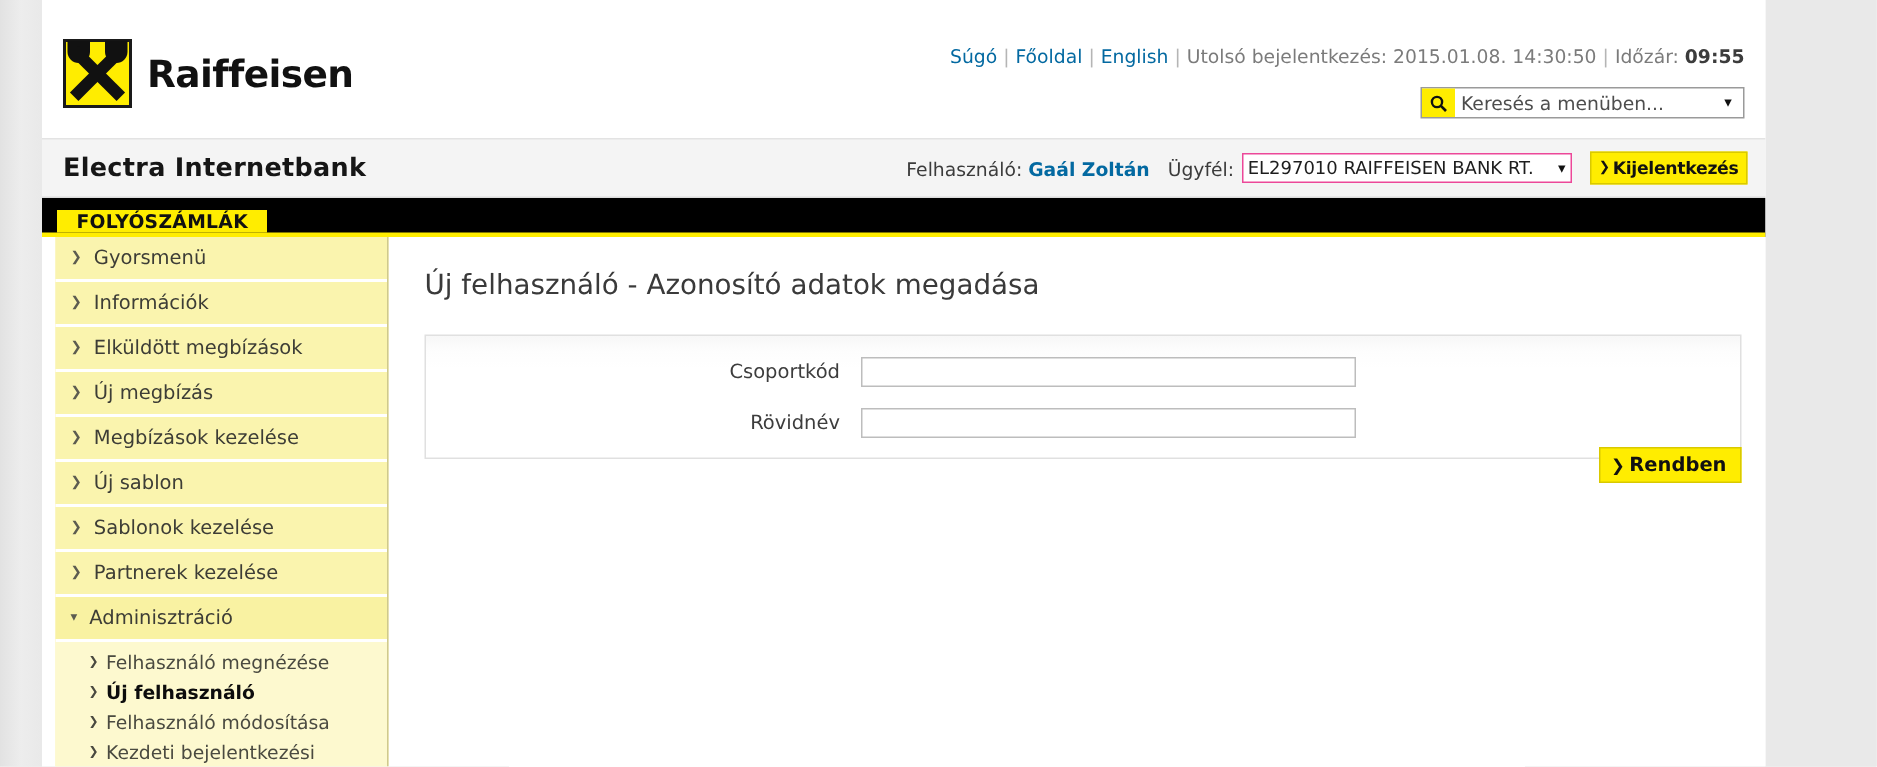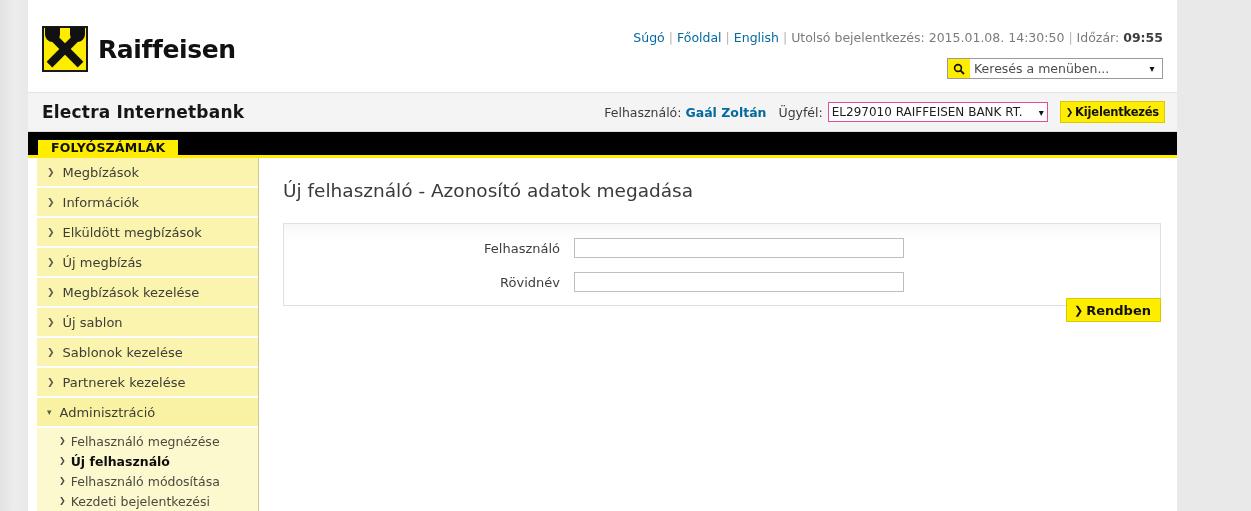--- a/index.html
+++ b/index.html
@@ -335,21 +335,21 @@
 
     <div class="navstrip">
       <div class="nav-tab">FOLYÓSZÁMLÁK</div>
     </div>
 
     <div class="body-wrap">
 
       <div class="sidebar">
         <div class="menu-item">
           <span class="arr">❯</span>
-          <span>Megbízások</span>
+          <span>Gyorsmenü</span>
         </div>
         <div class="menu-item">
           <span class="arr">❯</span>
           <span>Információk</span>
         </div>
         <div class="menu-item">
           <span class="arr">❯</span>
           <span>Elküldött megbízások</span>
         </div>
         <div class="menu-item">
@@ -395,21 +395,21 @@
             <span>Kezdeti bejelentkezési</span>
           </div>
         </div>
       </div>
 
       <div class="content">
         <div class="page-title">Új felhasználó - Azonosító adatok megadása</div>
 
         <div class="form-panel">
           <div class="form-row">
-            <div class="lbl">Felhasználó</div>
+            <div class="lbl">Csoportkód</div>
             <input class="txt" type="text" placeholder="" style="">
           </div>
           <div class="form-row">
             <div class="lbl">Rövidnév</div>
             <input class="txt" type="text" placeholder="" style="">
           </div>
         </div>
 
         <div class="actions">
           <div class="ok-btn">

